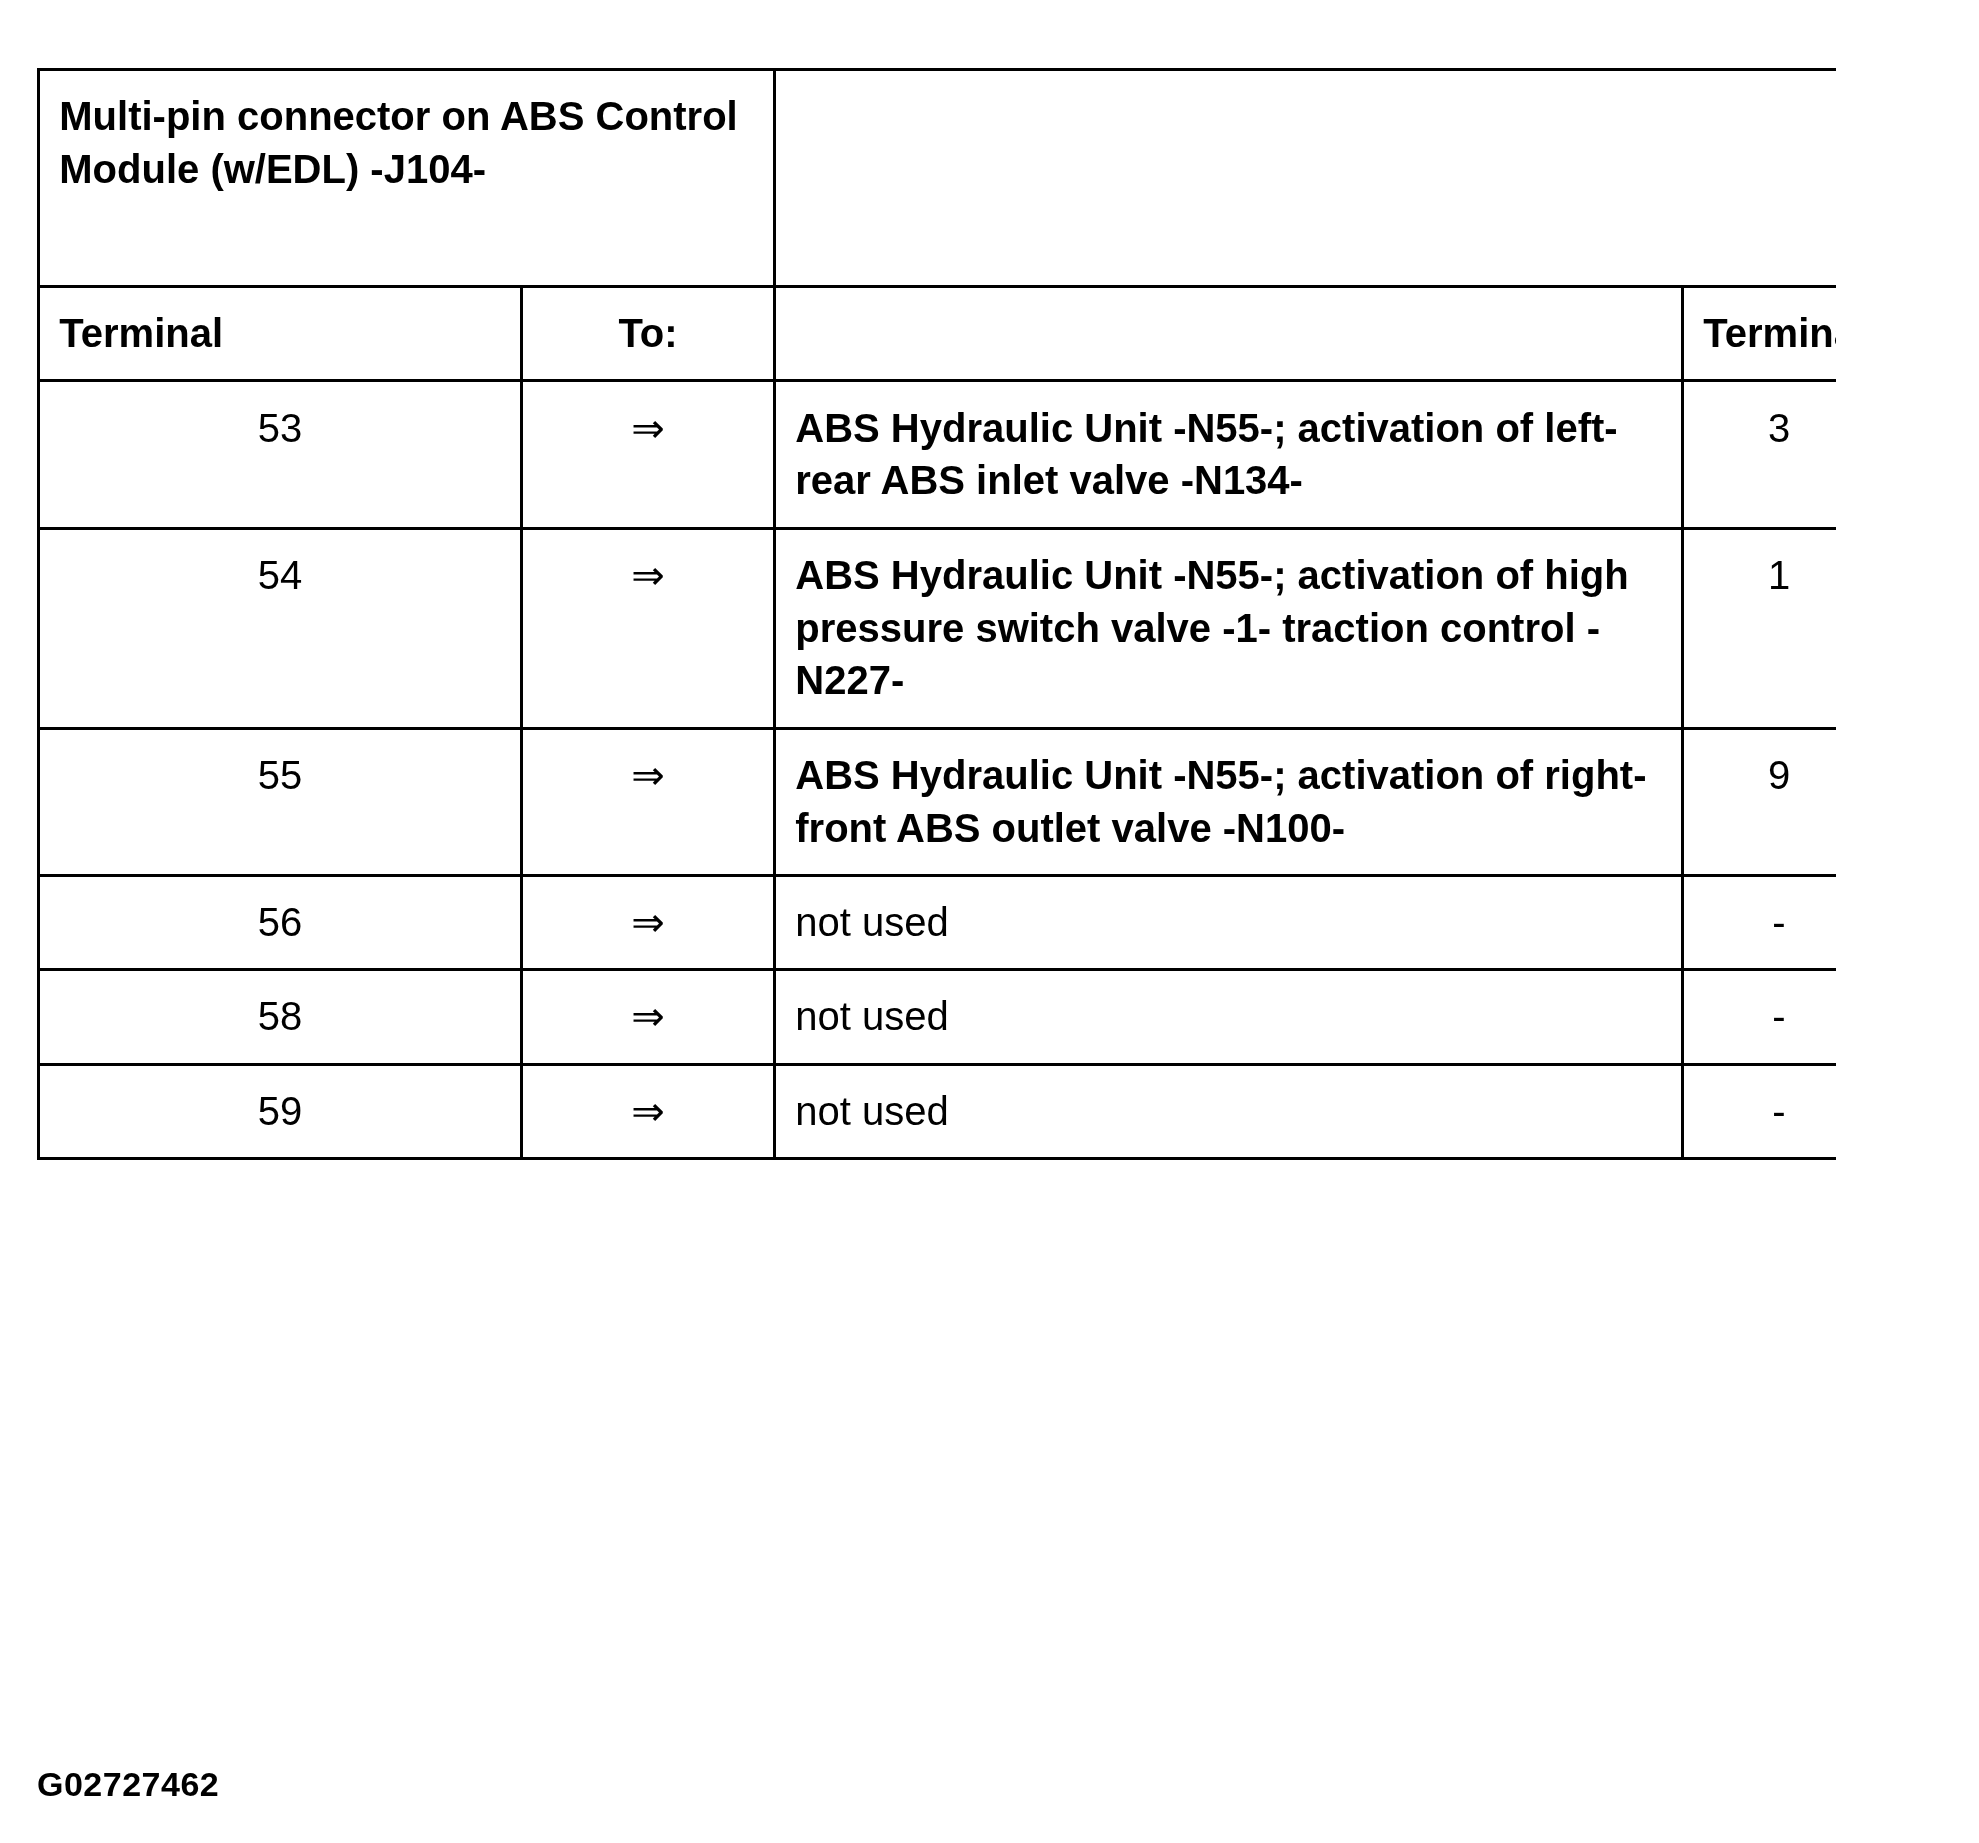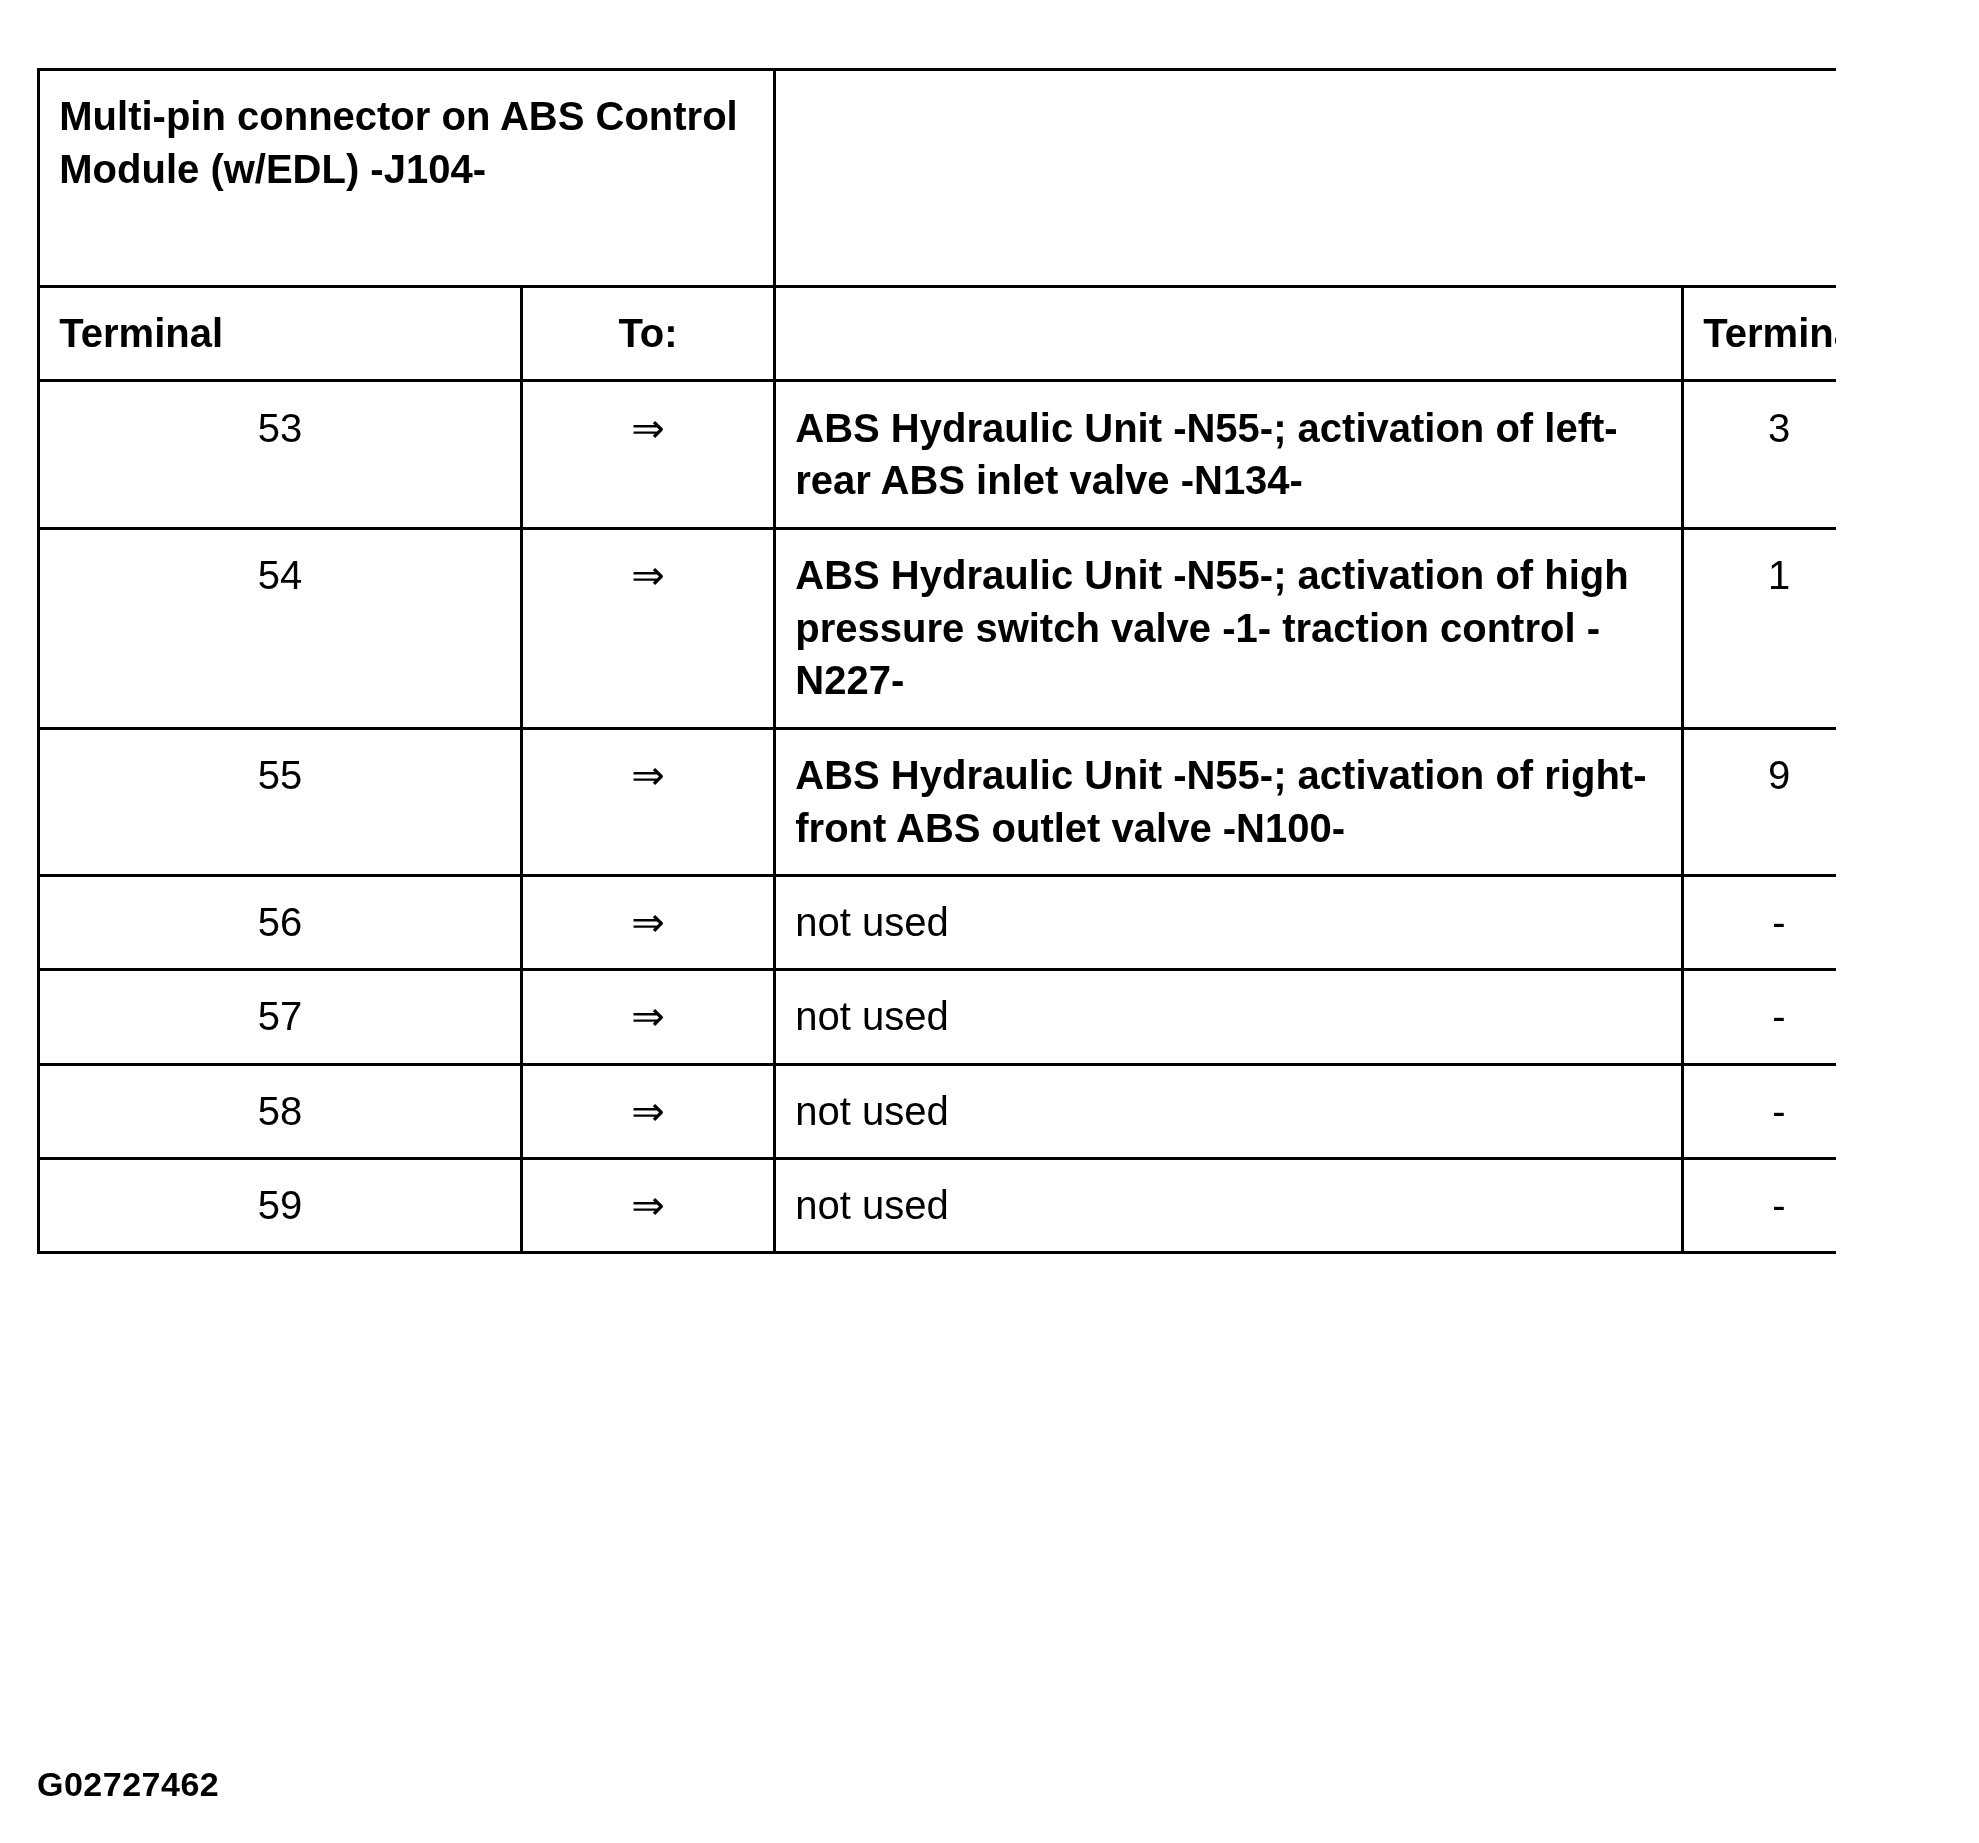--- a/index.html
+++ b/index.html
@@ -118,26 +118,20 @@
       <td class="num">9</td>
     </tr>
 
     <tr class="single">
       <td class="num">56</td>
       <td class="arrow-cell">⇒</td>
       <td class="desc regular">not used</td>
       <td class="num">-</td>
     </tr>
 
-    <tr class="single">
-      <td class="num">57</td>
-      <td class="arrow-cell">⇒</td>
-      <td class="desc regular">not used</td>
-      <td class="num">-</td>
-    </tr>
 
     <tr class="single">
       <td class="num">58</td>
       <td class="arrow-cell">⇒</td>
       <td class="desc regular">not used</td>
       <td class="num">-</td>
     </tr>
 
     <tr class="single">
       <td class="num">59</td>

